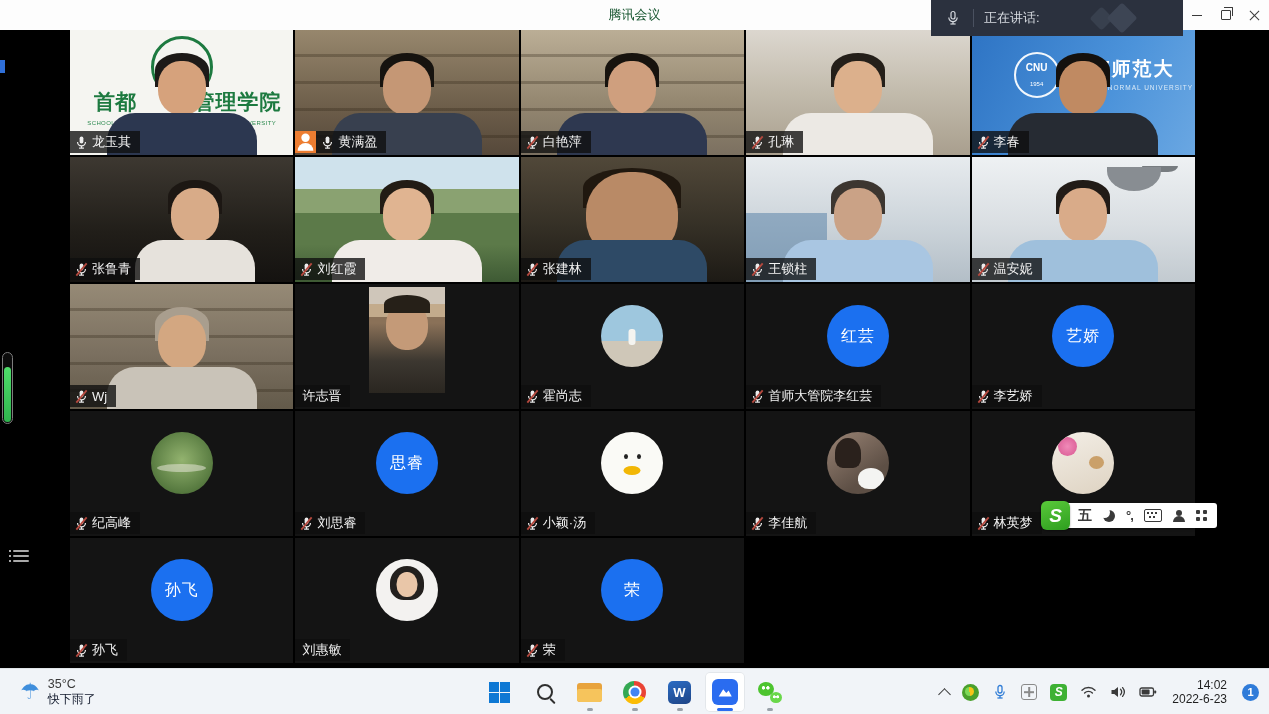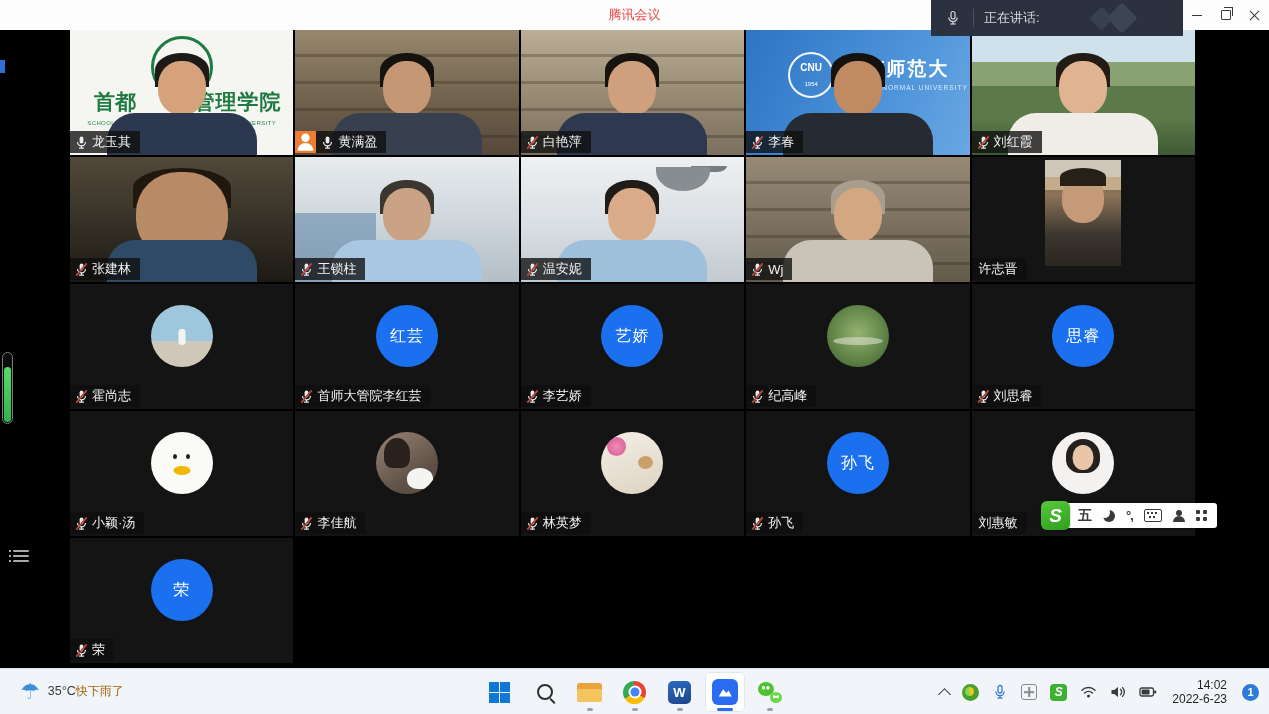--- a/index.html
+++ b/index.html
@@ -1,21 +1,21 @@
 <!DOCTYPE html>
 <html><head>
 <meta charset="utf-8">
 <style>
   html,body{margin:0;padding:0;}
   body{width:1269px;height:714px;position:relative;overflow:hidden;
        font-family:"Liberation Sans","DejaVu Sans",sans-serif;cursor:default;background:#000;}
   
   .titlebar{position:absolute;left:0;top:0;width:1269px;height:30px;background:#fdfdfd;z-index:30;}
   .title-text{position:absolute;left:0;right:0;top:0;height:30px;line-height:30px;text-align:center;
-              font-size:13px;color:#ef4444;}
+              font-size:13px;color:#14532d;}
   .speak-panel{position:absolute;left:931px;top:0;width:252px;height:36px;background:#2b313e;z-index:31;
                display:flex;align-items:center;}
   .speak-mic{margin-left:14px;width:16px;height:16px;}
   .speak-div{width:1px;height:18px;background:#4a5160;margin:0 10px 0 12px;}
   .speak-label{font-size:13px;color:#d6dae0;}
   .speak-logo{position:absolute;right:34px;top:6px;width:60px;height:24px;opacity:.8;}
   .speak-logo i{position:absolute;display:block;background:#3c4452;transform:rotate(45deg);border-radius:3px;}
   .speak-logo i:nth-child(1){left:4px;top:4px;width:17px;height:17px;}
   .speak-logo i:nth-child(2){left:22px;top:1px;width:22px;height:22px;background:#424a5a;}
   .win-controls{position:absolute;right:0;top:0;height:30px;display:flex;z-index:32;}
@@ -173,23 +173,23 @@
   .ime-person::after{content:"";position:absolute;left:0;bottom:0;width:12px;height:6px;border-radius:6px 6px 0 0;
       background:#3a3a3a;}
   .ime-grid{width:11px;height:11px;position:relative;}
   .ime-grid::before{content:"";position:absolute;left:0;top:0;width:4px;height:4px;background:#3a3a3a;border-radius:1px;
       box-shadow:7px 0 0 #3a3a3a,0 7px 0 #3a3a3a,7px 7px 0 #3a3a3a;}
   
   .taskbar{position:absolute;left:0;top:668px;width:1269px;height:46px;background:#f1f4f8;
       border-top:1px solid #e0e4e8;z-index:40;}
   .weather{position:absolute;left:12px;top:0;height:46px;display:flex;align-items:center;gap:8px;padding:0 8px;}
   .umbrella{font-family:"DejaVu Sans",sans-serif;font-size:22px;color:#3f8edc;line-height:1;}
-  .weather-txt{display:flex;flex-direction:row;line-height:1.25;}
+  .weather-txt{display:flex;flex-direction:column;line-height:1.25;}
   .w-temp{font-size:12.5px;color:#3a3a3a;}
-  .w-desc{font-size:12px;color:#a16207;}
+  .w-desc{font-size:12px;color:#0f172a;}
   .center-apps{position:absolute;left:50%;top:0;transform:translateX(-50%);height:46px;display:flex;
       align-items:center;gap:5px;}
   .app-btn{width:40px;height:40px;border-radius:5px;display:flex;align-items:center;justify-content:center;
       position:relative;}
   .app-btn.active{background:rgba(255,255,255,.95);box-shadow:0 0 0 1px #e3e7eb inset;}
   .run-dash{position:absolute;left:50%;bottom:1px;transform:translateX(-50%);width:6px;height:3px;border-radius:2px;
       background:#9aa2aa;}
   .app-btn.active .run-dash{width:16px;background:#2a6cf0;}
   .ic-win{width:21px;height:21px;display:grid;grid-template-columns:10px 10px;grid-template-rows:10px 10px;gap:1px;}
   .ic-win i{background:#0e78d4;}
@@ -354,20 +354,43 @@
                 <line x1="8" y1="11.7" x2="8" y2="14" stroke="#ececec" stroke-width="1.3"></line>
                 <line x1="5.4" y1="14" x2="10.6" y2="14" stroke="#ececec" stroke-width="1.3"></line>
                 <line class="slash" x1="2.5" y1="14.5" x2="13.5" y2="1.5" stroke="#b5493f" stroke-width="2"></line>
               </svg>
             </span>
             <span class="pname">白艳萍</span>
           </span>
         </div>
   </div>
       <div class="tile">
+    <div class="scene sc-room-bright">
+          <div class="person">
+            <div class="hair"></div>
+            <div class="head"></div>
+            <div class="body"></div>
+          </div>
+        </div>
+    <div class="name-label">
+          <span class="label-body">
+            <span class="mic mic-muted">
+              <svg viewBox="0 0 16 16">
+                <rect x="6" y="1.5" width="4" height="7.5" rx="2" fill="#ececec"></rect>
+                <path d="M3.8 7.5a4.2 4.2 0 0 0 8.4 0" fill="none" stroke="#ececec" stroke-width="1.3"></path>
+                <line x1="8" y1="11.7" x2="8" y2="14" stroke="#ececec" stroke-width="1.3"></line>
+                <line x1="5.4" y1="14" x2="10.6" y2="14" stroke="#ececec" stroke-width="1.3"></line>
+                <line class="slash" x1="2.5" y1="14.5" x2="13.5" y2="1.5" stroke="#b5493f" stroke-width="2"></line>
+              </svg>
+            </span>
+            <span class="pname">孔琳</span>
+          </span>
+        </div>
+  </div>
+      <div class="tile">
     <div class="scene sc-cnu">
           <div class="cnu-ov">
             <div class="cnu-ring">
               <span class="r1">CNU</span>
               <span class="r2">1954</span>
             </div>
             <span class="cnu-title">首都师范大学</span>
             <span class="cnu-sub">CAPITAL NORMAL UNIVERSITY</span>
           </div>
           <div class="person">
@@ -381,20 +404,43 @@
             <span class="mic mic-muted">
               <svg viewBox="0 0 16 16">
                 <rect x="6" y="1.5" width="4" height="7.5" rx="2" fill="#ececec"></rect>
                 <path d="M3.8 7.5a4.2 4.2 0 0 0 8.4 0" fill="none" stroke="#ececec" stroke-width="1.3"></path>
                 <line x1="8" y1="11.7" x2="8" y2="14" stroke="#ececec" stroke-width="1.3"></line>
                 <line x1="5.4" y1="14" x2="10.6" y2="14" stroke="#ececec" stroke-width="1.3"></line>
                 <line class="slash" x1="2.5" y1="14.5" x2="13.5" y2="1.5" stroke="#b5493f" stroke-width="2"></line>
               </svg>
             </span>
             <span class="pname">李春</span>
+          </span>
+        </div>
+  </div>
+      <div class="tile">
+    <div class="scene sc-room-dark">
+          <div class="person">
+            <div class="hair"></div>
+            <div class="head"></div>
+            <div class="body"></div>
+          </div>
+        </div>
+    <div class="name-label">
+          <span class="label-body">
+            <span class="mic mic-muted">
+              <svg viewBox="0 0 16 16">
+                <rect x="6" y="1.5" width="4" height="7.5" rx="2" fill="#ececec"></rect>
+                <path d="M3.8 7.5a4.2 4.2 0 0 0 8.4 0" fill="none" stroke="#ececec" stroke-width="1.3"></path>
+                <line x1="8" y1="11.7" x2="8" y2="14" stroke="#ececec" stroke-width="1.3"></line>
+                <line x1="5.4" y1="14" x2="10.6" y2="14" stroke="#ececec" stroke-width="1.3"></line>
+                <line class="slash" x1="2.5" y1="14.5" x2="13.5" y2="1.5" stroke="#b5493f" stroke-width="2"></line>
+              </svg>
+            </span>
+            <span class="pname">张鲁青</span>
           </span>
         </div>
   </div>
       <div class="tile">
     <div class="scene sc-outdoor">
           <div class="person">
             <div class="hair"></div>
             <div class="head"></div>
             <div class="body"></div>
           </div>

